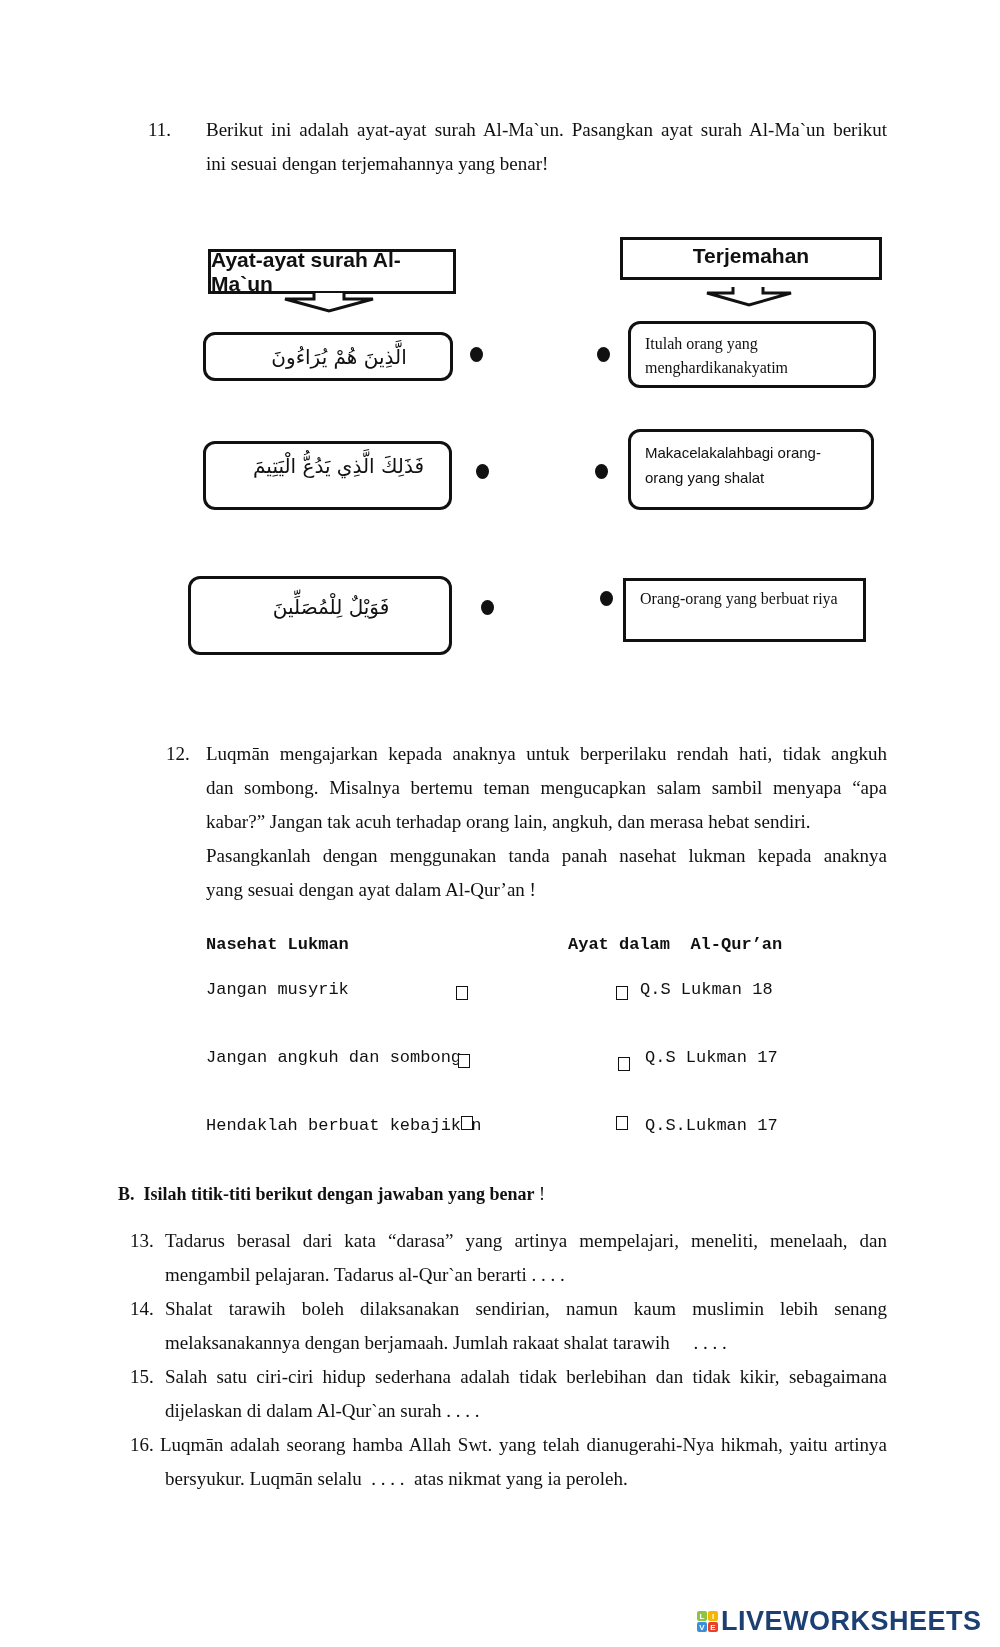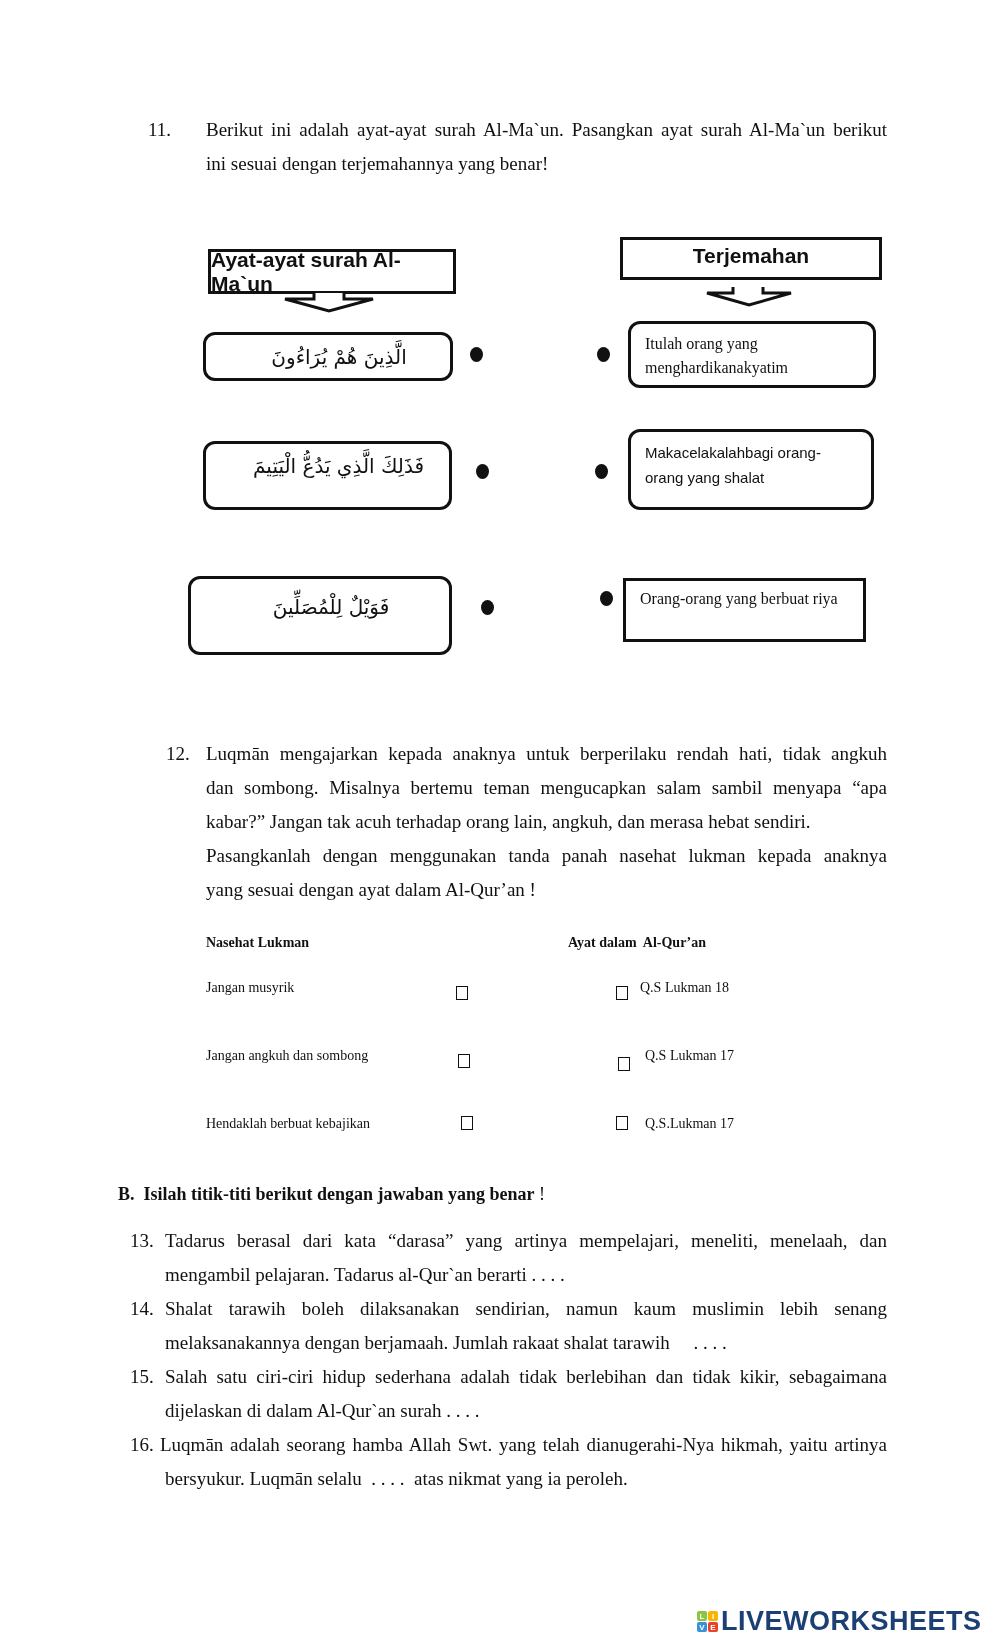--- a/index.html
+++ b/index.html
@@ -13,21 +13,21 @@
     .header-box { font-family: "Liberation Sans", sans-serif; font-weight: bold; font-size: 21px;
                   display: flex; align-items: center; justify-content: center; }
     .arabic { font-family: "DejaVu Sans", sans-serif; font-size: 20px; direction: rtl;
               display: flex; align-items: flex-start; justify-content: center; padding-top: 10px; }
     .trans-serif { font-family: "Liberation Serif", serif; font-size: 16px; line-height: 24px; padding: 8px 14px; }
     .trans-sans { font-family: "Liberation Sans", sans-serif; font-size: 15px; line-height: 25px; padding: 8px 14px; }
     .dot { position: absolute; width: 13px; height: 15px; border-radius: 50%; background: #111; }
     .arrow svg { display: block; }
 
     .checkbox { position: absolute; width: 12px; height: 14px; border: 1.5px solid #111; box-sizing: border-box; background: #fff; }
-    .row-label { position: absolute; font-size: 14px; }
+    .row-label { position: absolute; font-size: 17px; font-family: Liberation Mono, monospace; }
     .bold { font-weight: bold; }
 
     .logo { position: absolute; left: 697px; top: 1606px; display: flex; align-items: center; }
     .logo-grid { display: grid; grid-template-columns: 10px 10px; grid-template-rows: 10px 10px; gap: 1px; margin-right: 3px; }
     .logo-grid span { font-family: "Liberation Sans", sans-serif; font-size: 8px; font-weight: bold; color: #fff;
                       display: flex; align-items: center; justify-content: center; border-radius: 2px; }
     .logo-text { font-family: "Liberation Sans", sans-serif; font-weight: bold; font-size: 27px; color: #1c3f74; letter-spacing: 0.5px; }
   </style>
 </head>
 <body>

